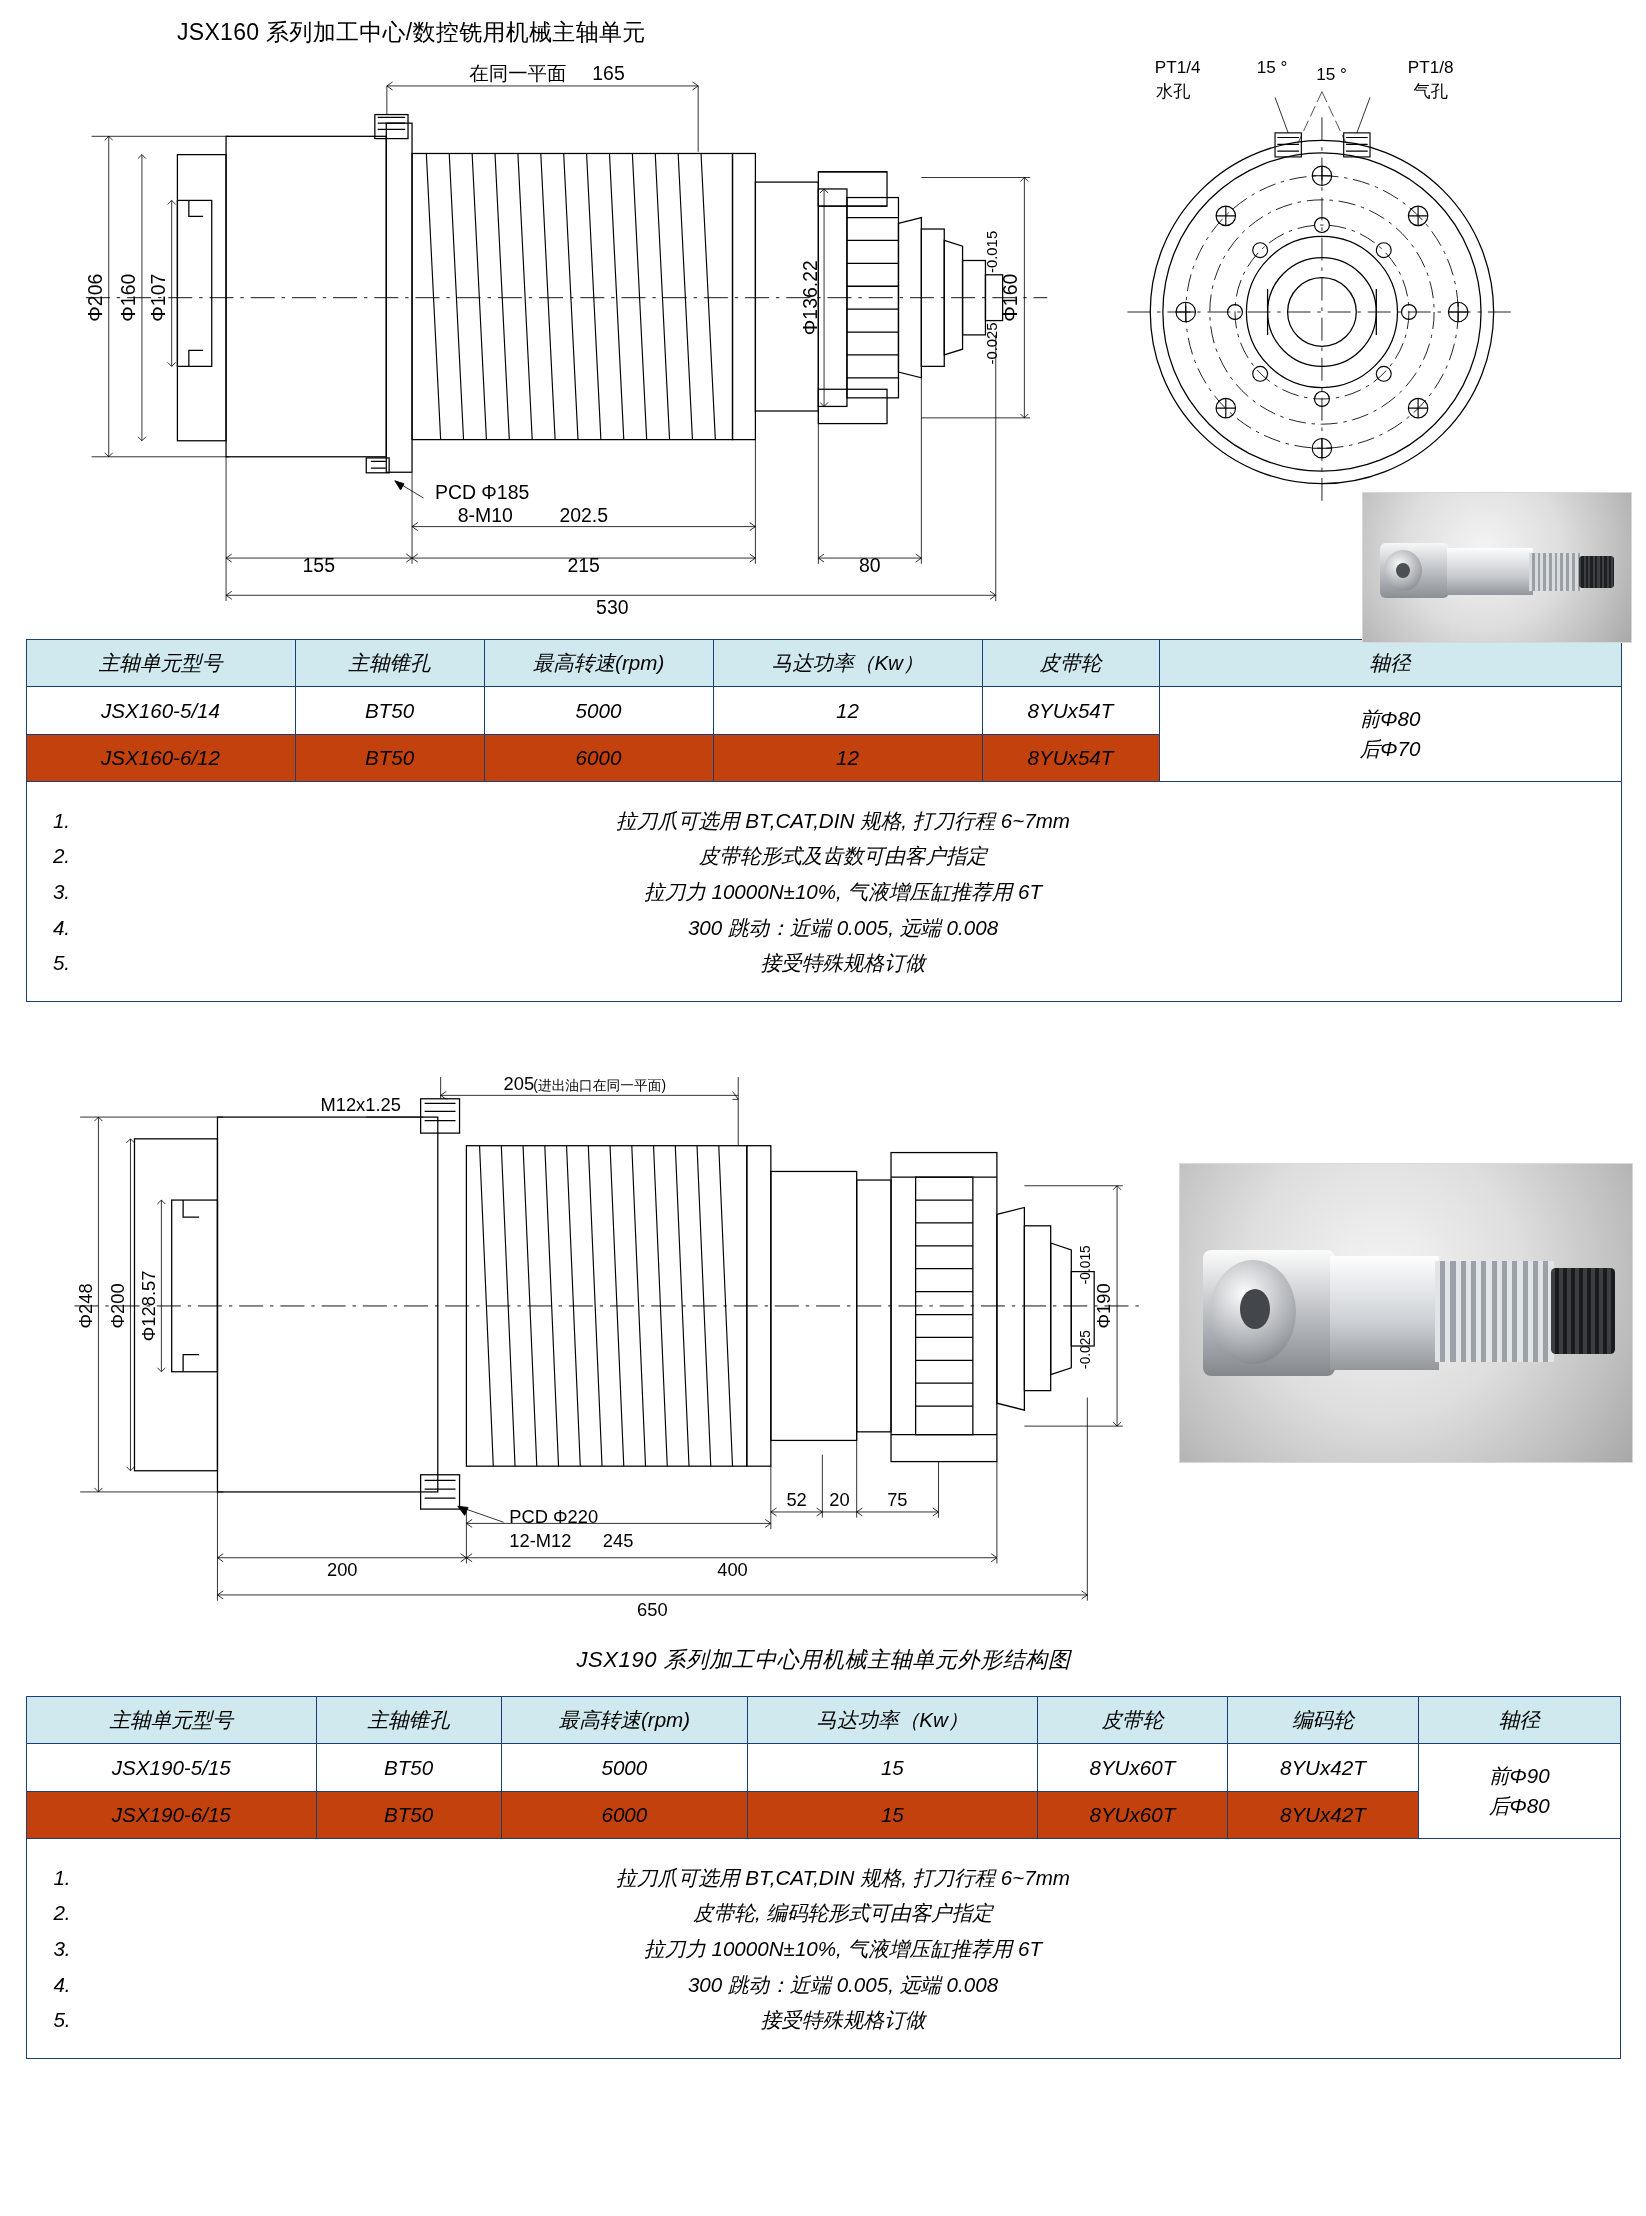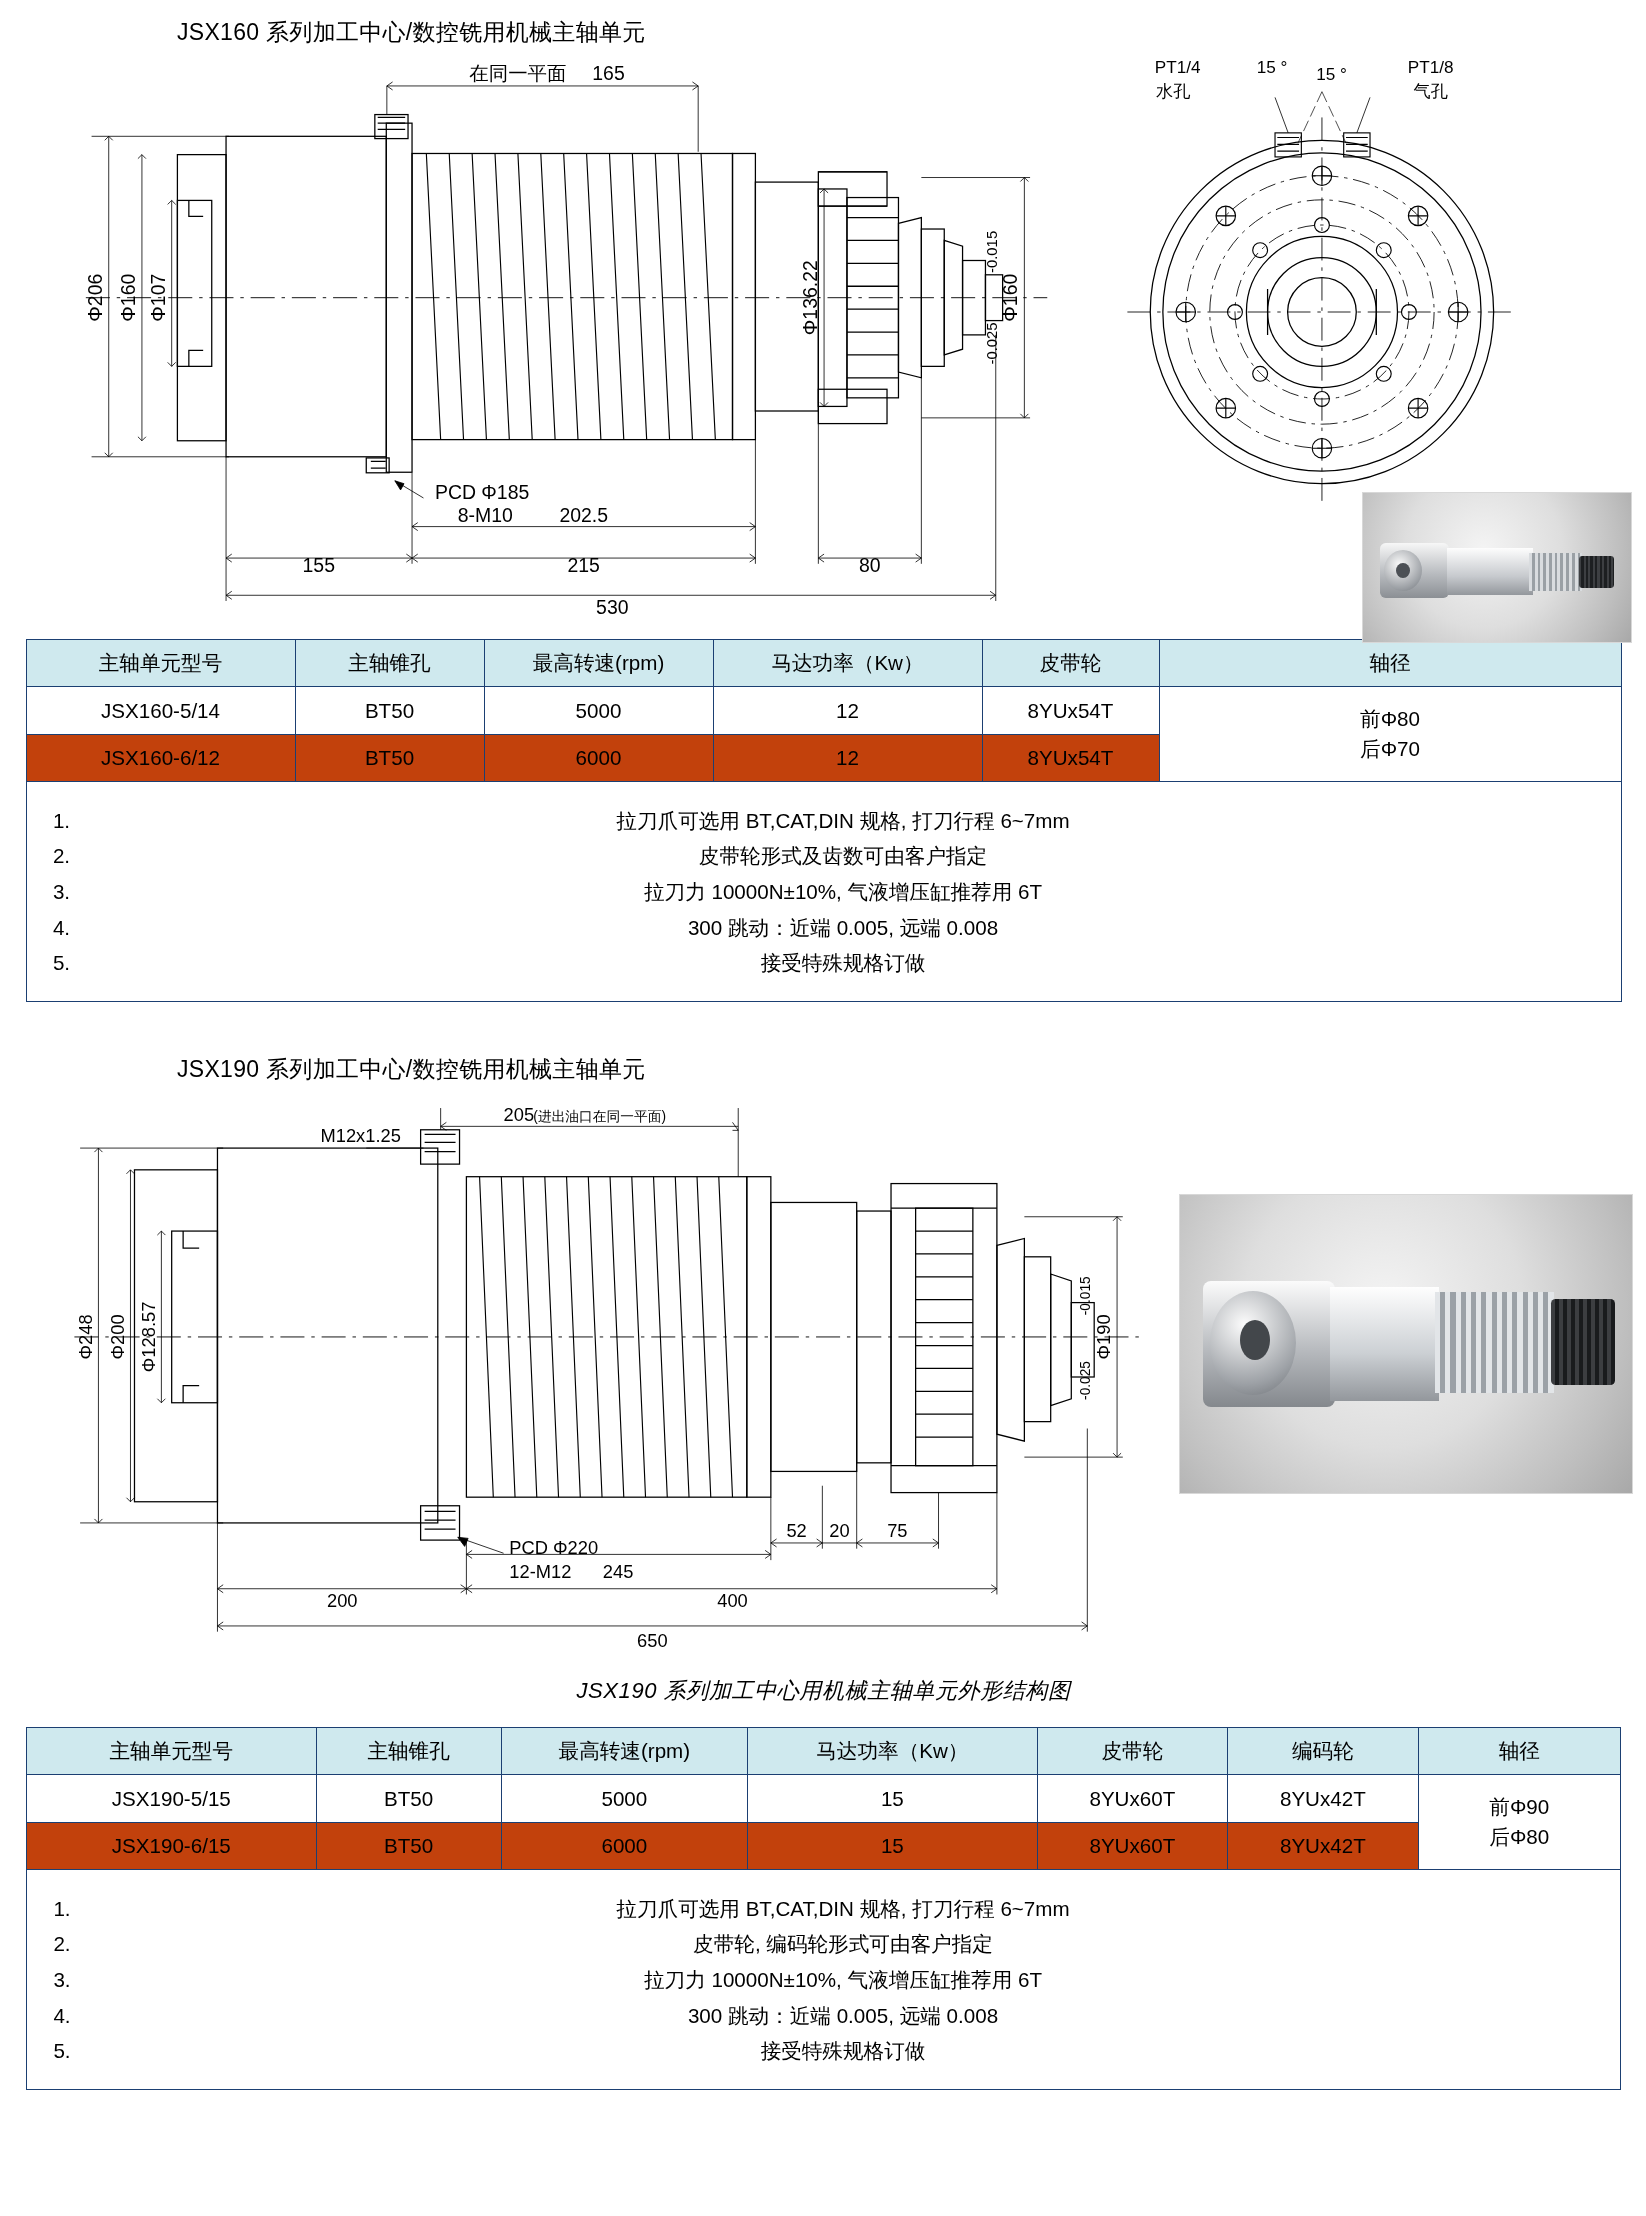--- a/index.html
+++ b/index.html
@@ -38,20 +38,21 @@
     margin:0 auto;
     table-layout:fixed;
   }
   table.spec th, table.spec td{
     border:1.1px solid #1b3f72;
     text-align:center;
     font-size:20.6px;
     padding:5.7px 2.3px;
     height:35px;
     white-space:nowrap;
+    font-style:italic;
   }
   table.spec th{
     background:#cfe9ee;
     font-weight:normal;
   }
   table.spec tr.alt td{
     background:#c2410c;
   }
   td.notes{
     text-align:left;
@@ -352,21 +353,20 @@
               <li>接受特殊规格订做</li>
             </ol>
           </td>
         </tr>
       </tbody>
     </table>
   </div>
 
   <div class="section" style="margin-top:52px;">
 
-    <div class="sec-title" style="margin-left:177px;">JSX190 系列加工中心/数控铣用机械主轴单元</div>
 
     <div class="drawing" style="position:relative;">
       <svg class="dwg-svg" width="1647" height="584" viewBox="0 0 2878 1020">
         <g fill="none" stroke="#000" stroke-width="2.2">
 
           <rect x="235" y="148" width="145" height="580"></rect>
           <rect x="380" y="110" width="385" height="655"></rect>
           <rect x="300" y="255" width="80" height="300"></rect>
           <path d="M320 255 L320 285 L348 285"></path>
           <path d="M320 555 L320 525 L348 525"></path>

